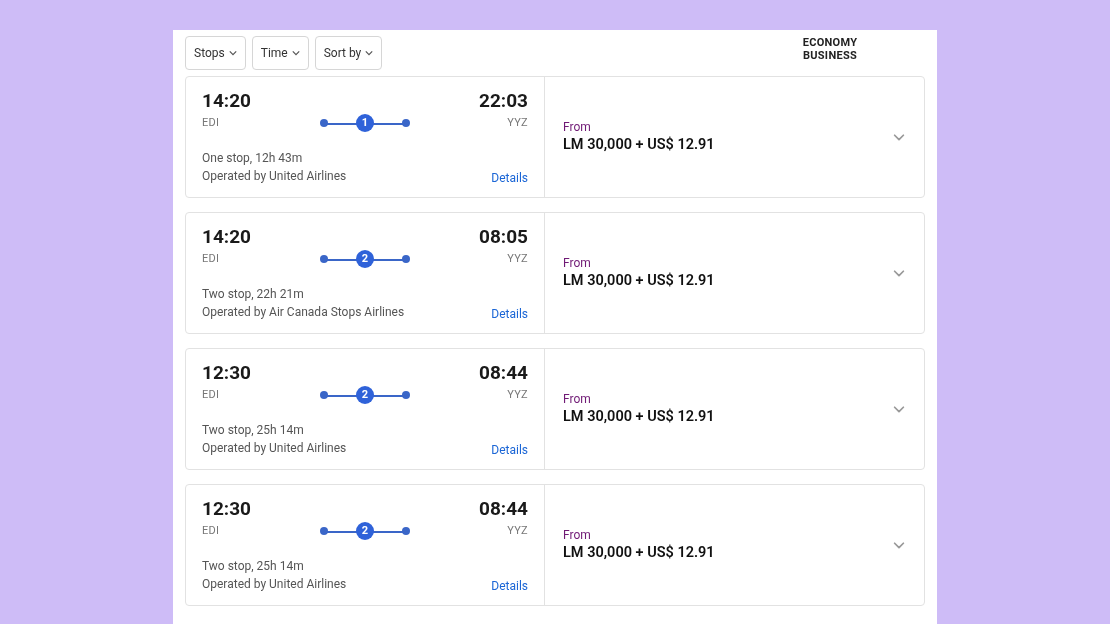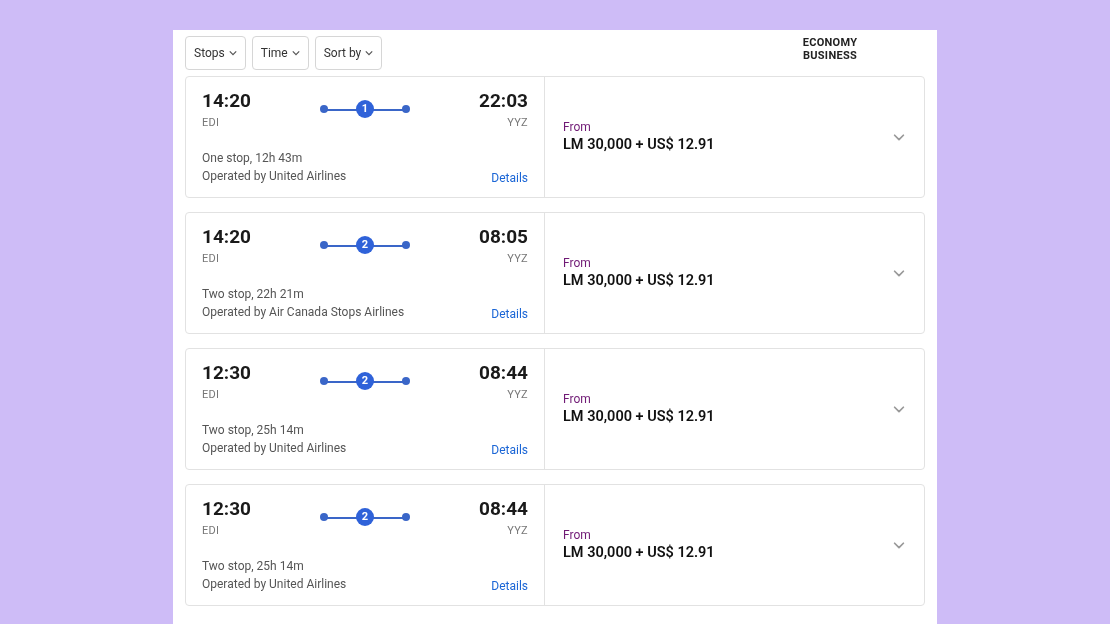--- a/index.html
+++ b/index.html
@@ -63,21 +63,21 @@
     margin-bottom: 14px;
     min-height: 104px;
   }
   .card-left {
     flex: 1;
     padding: 14px 16px 12px 16px;
     position: relative;
   }
   .times-row {
     display: flex;
-    align-items: center;
+    align-items: flex-end;
     gap: 48px;
   }
   .timeblock { width: 60px; }
   .timeblock.right { text-align: right; width: 60px; }
   .time {
     font-size: 19px;
     font-weight: 700;
     color: #1a1a1a;
     line-height: 1.1;
   }

